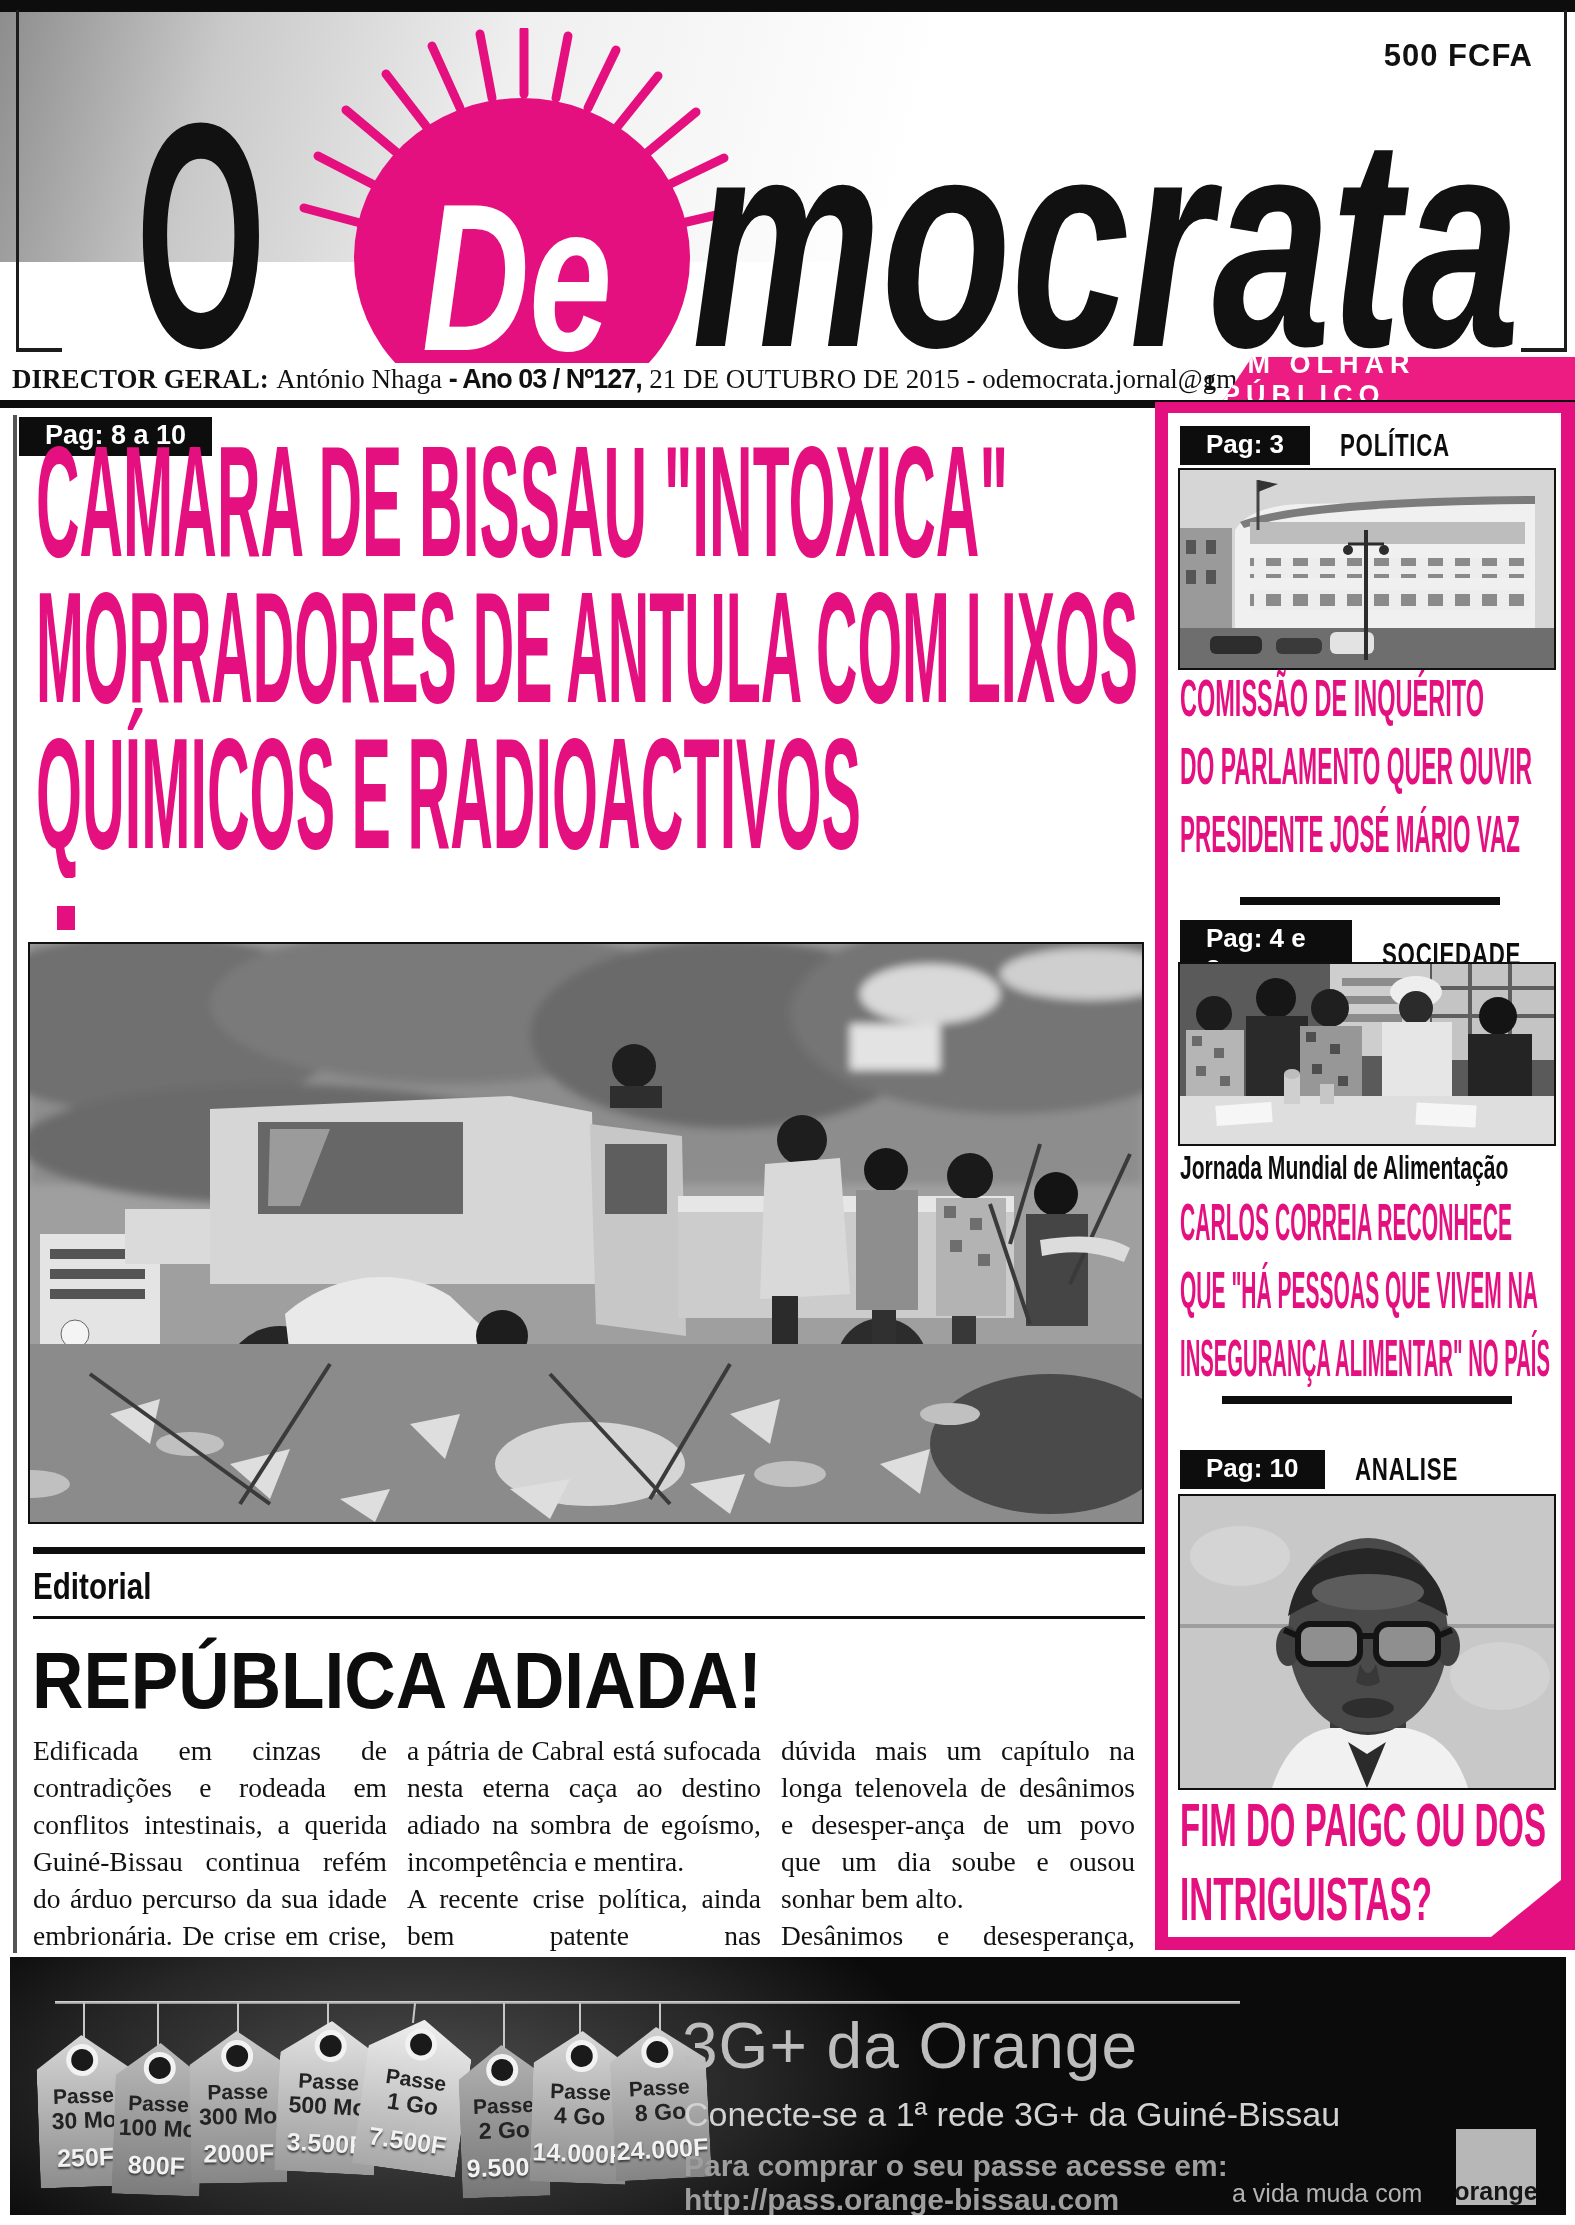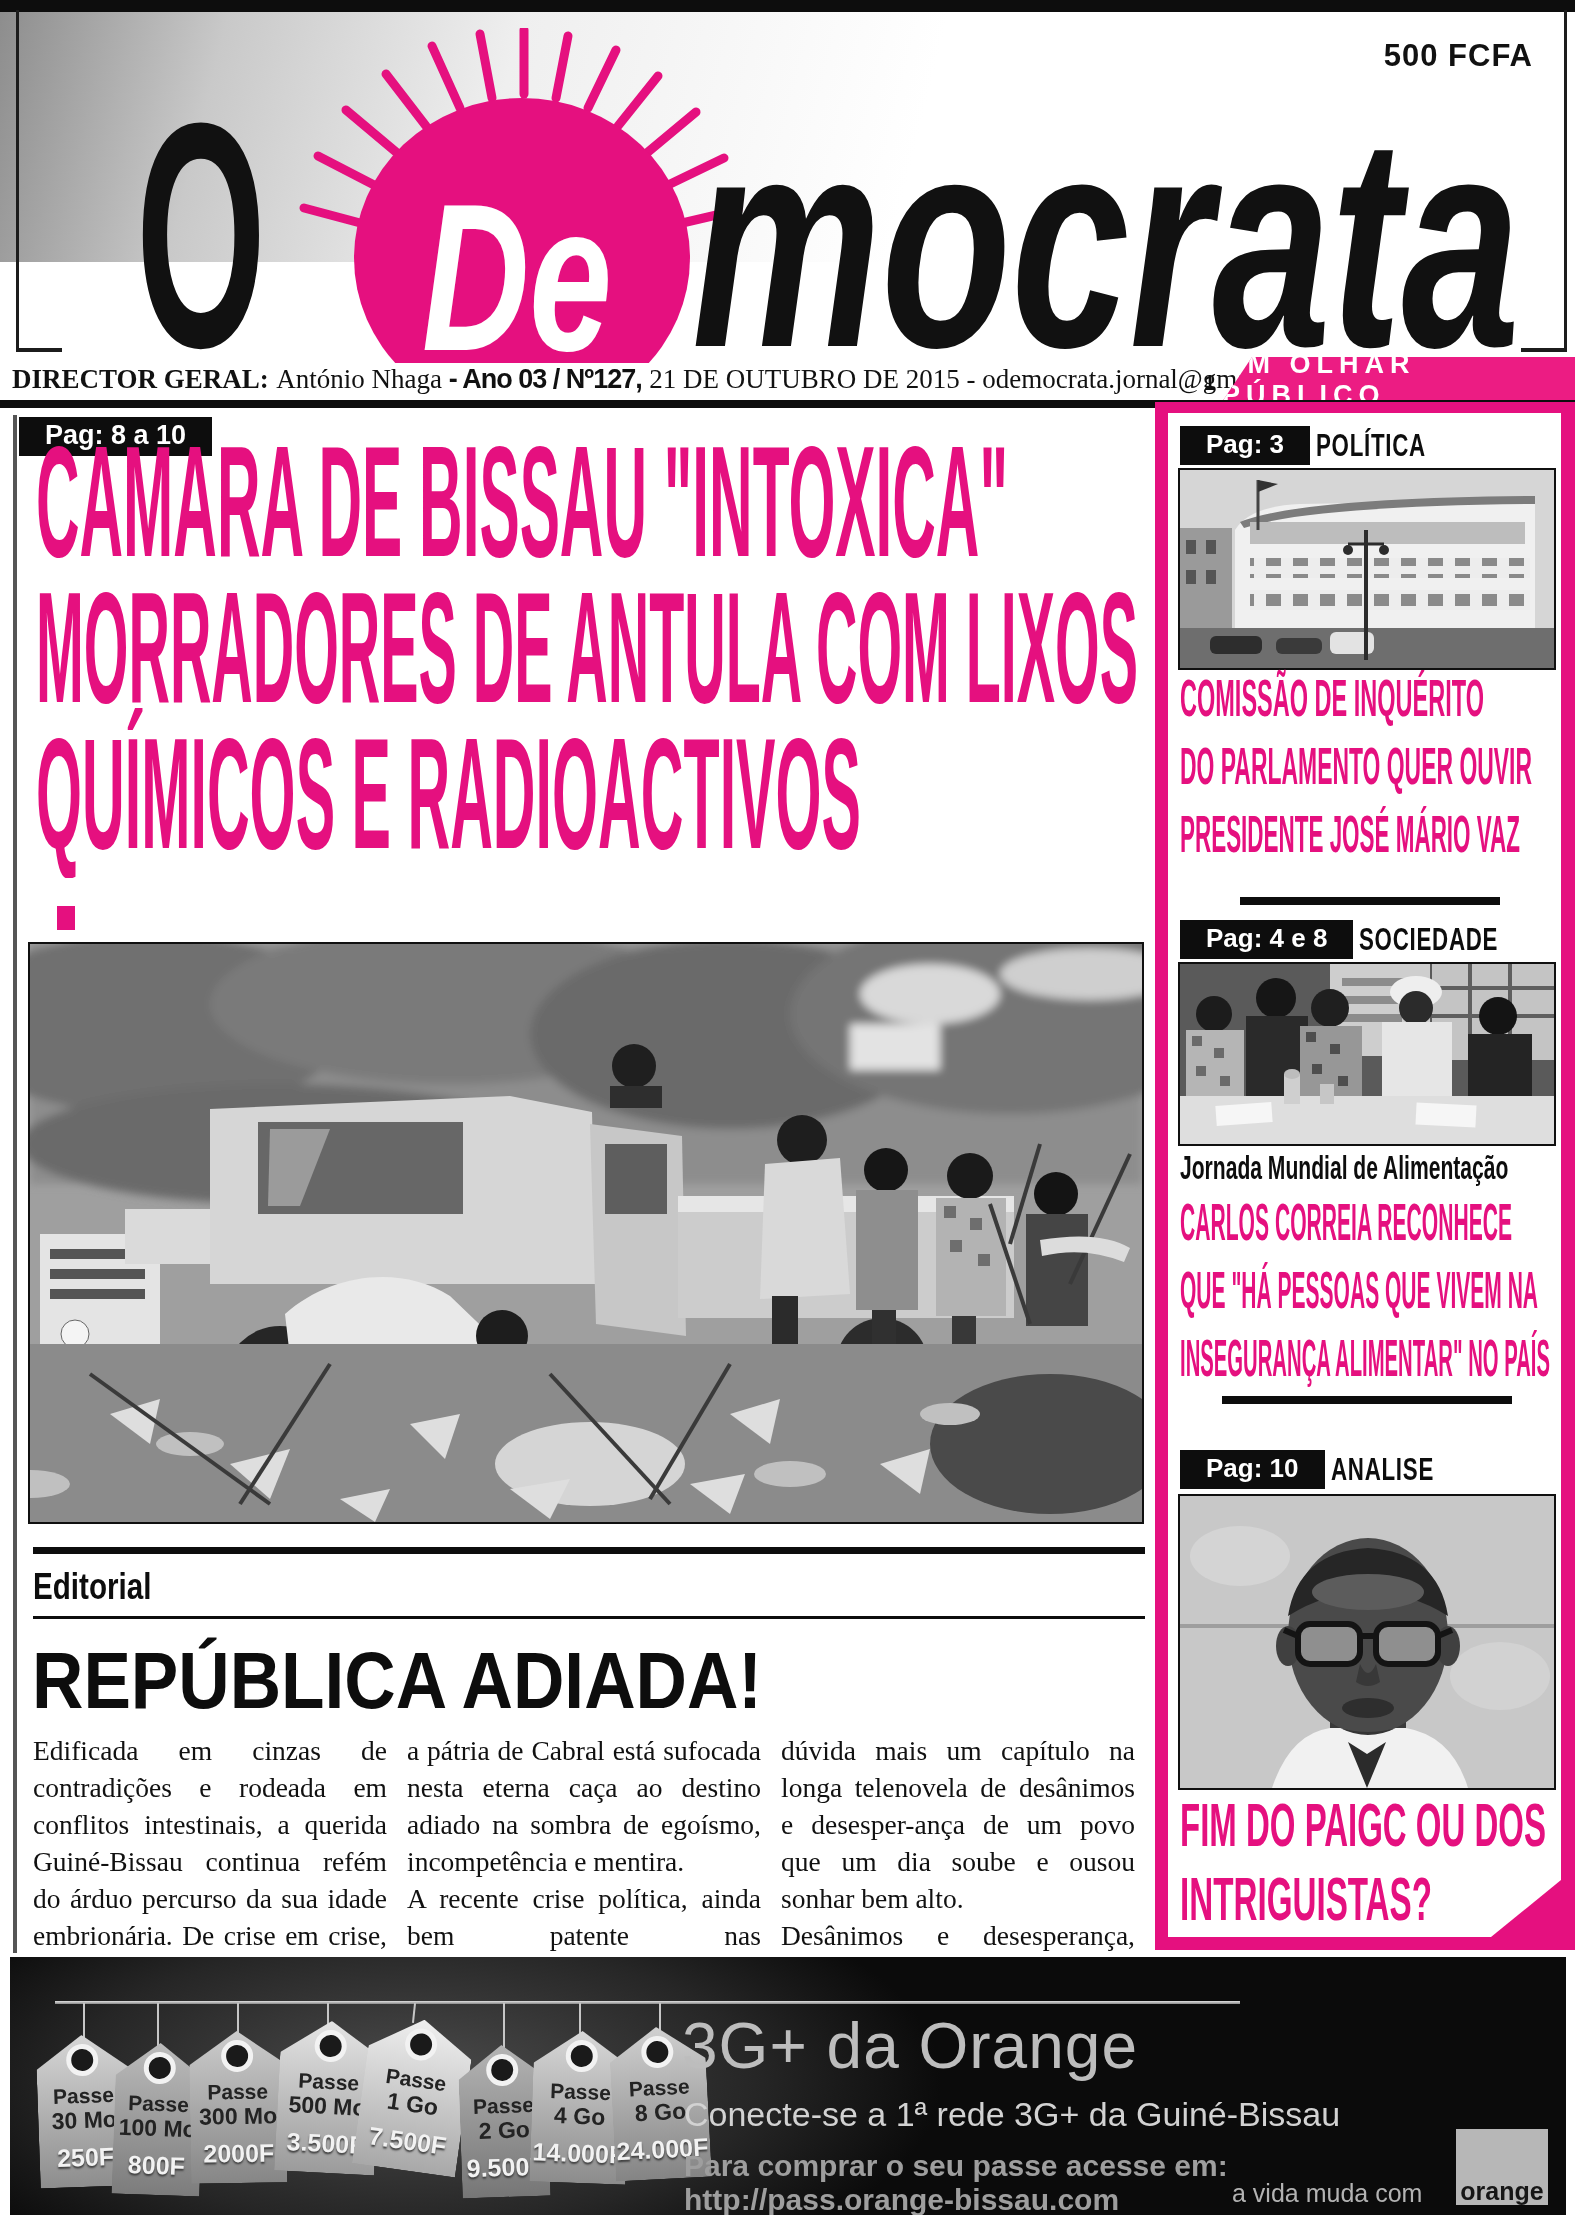--- a/index.html
+++ b/index.html
@@ -23,21 +23,21 @@
   .slogan{left:1222px;top:357px;width:353px;height:45px;background:#EC1C83;
     clip-path:polygon(30px 0,100% 0,100% 100%,0 100%);display:flex;align-items:center;justify-content:center;}
   .slogan span{color:#fff;font-weight:bold;font-size:27px;letter-spacing:6px;}
 
   
   .lead-rule-vert{left:13px;top:415px;width:4px;height:1538px;background:#555;}
   .badge{background:#0d0d0d;color:#fff;font-weight:bold;font-size:27px;padding:3px 26px 5px;display:inline-block;}
   .lead-badge{left:19px;top:417px;}
   .pink-square{left:57px;top:906px;width:18px;height:24px;background:#E5107F;}
   .photo-frame{border:2px solid #101010;background:#aaa;}
-  .section-row{display:flex;align-items:center;gap:6px;}
+  .section-row{display:flex;align-items:center;gap:30px;}
   .section-label{font-weight:bold;font-size:31px;color:#0d0d0d;transform:scaleX(.72);transform-origin:0 50%;white-space:nowrap;letter-spacing:1px;}
 
   
   .edit-rule{left:33px;width:1112px;background:#0d0d0d;}
   .edit-label{left:33px;top:1566px;font-size:37px;font-weight:bold;color:#0d0d0d;transform:scaleX(.8);transform-origin:0 0;letter-spacing:0;}
   .edit-cols{left:33px;top:1732px;width:1122px;display:flex;gap:20px;}
   .edit-col{width:354px;font-family:"Liberation Serif",serif;font-size:27.5px;line-height:37px;text-align:justify;color:#111;}
   .edit-col p{margin:0;}
 
   
@@ -71,21 +71,21 @@
   .t7{left:522px;top:74px;width:96px;background:linear-gradient(#d8d8d8,#8c8c8c);transform:rotate(2deg);}
   .t8{left:602px;top:70px;width:96px;background:linear-gradient(#d0d0d0,#848484);transform:rotate(-3deg);}
   .st1{left:73px;height:36px;} .st2{left:147px;height:44px;} .st3{left:227px;height:32px;}
   .st4{left:317px;height:22px;} .st5{left:403px;height:20px;transform:rotate(6deg);} .st6{left:493px;height:46px;}
   .st7{left:569px;height:32px;} .st8{left:649px;height:28px;}
   .ad-title{position:absolute;left:672px;top:52px;font-size:64px;color:#bdbdbd;letter-spacing:1px;}
   .ad-sub{position:absolute;left:674px;top:138px;font-size:34px;color:#d2d2d2;}
   .ad-cta1{position:absolute;left:674px;top:192px;font-size:30px;font-weight:bold;color:#9e9e9e;}
   .ad-cta2{position:absolute;left:674px;top:226px;font-size:30px;font-weight:bold;color:#9e9e9e;}
   .ad-tagline{position:absolute;left:1222px;top:222px;font-size:25px;color:#b3b3b3;}
-  .brand-box{position:absolute;left:1446px;top:172px;width:92px;height:76px;background:#b7b7b7;
+  .brand-box{position:absolute;left:1446px;top:172px;width:80px;height:76px;background:#b7b7b7;
      display:flex;align-items:flex-end;justify-content:center;}
   .brand-box span{font-size:25px;font-weight:bold;color:#161616;line-height:28px;}
 </style>
 </head>
 <body>
 
 <div class="abs topbar"></div>
 <div class="abs mast-grad"></div>
 <div class="abs mast-side" style="left:16px;"></div>
 <div class="abs mast-side" style="left:1564px;"></div>

